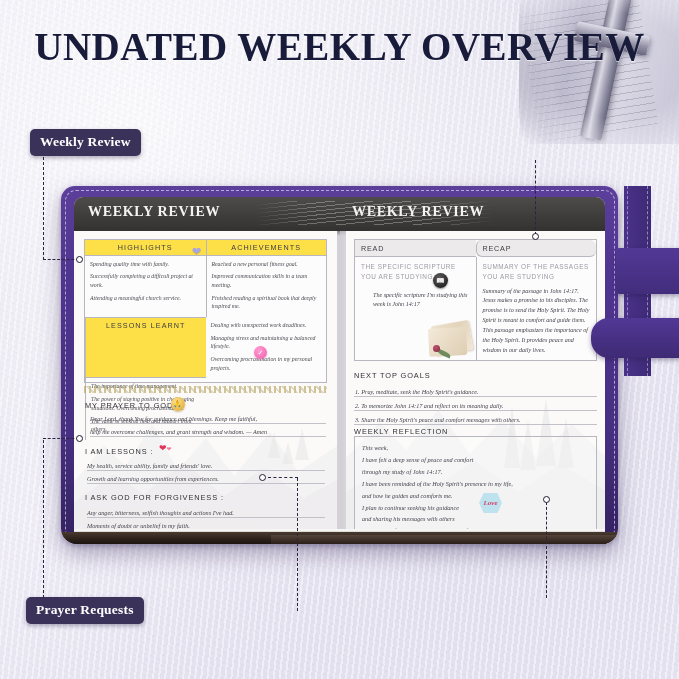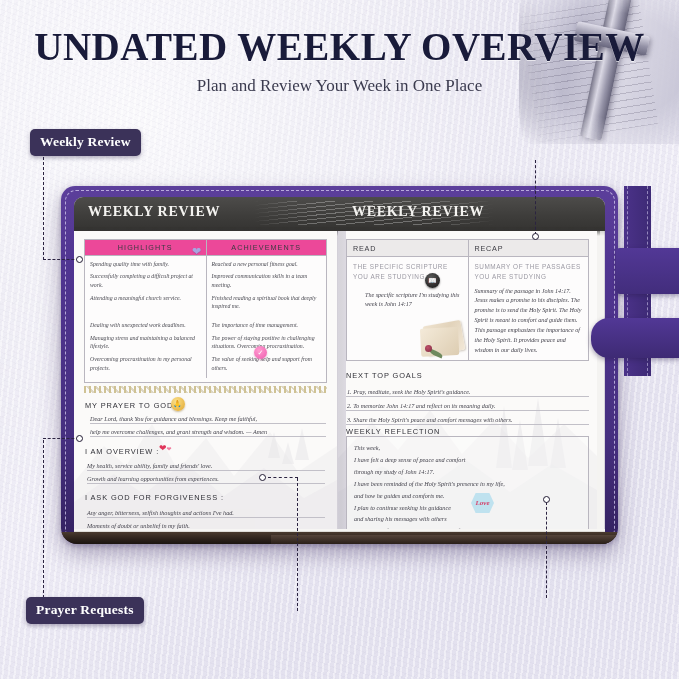--- a/index.html
+++ b/index.html
@@ -179,37 +179,37 @@
     position:absolute; left:263px; top:34px; width:9px; height:306px;
     background: linear-gradient(90deg, rgba(150,142,170,.35), rgba(90,84,112,.22) 45%, rgba(150,142,170,.3));
     z-index:6;
   }
 
   .page{
     position:absolute; top:34px; height:306px; z-index:5; overflow:hidden;
     background:#fbfaf9;
   }
   .page.left{ left:0; width:263px; }
-  .page.right{ left:264px; width:259px; }
+  .page.right{ left:272px; width:259px; }
 
   
   .wm{
     position:absolute; left:0; bottom:0; width:100%; height:175px;
     opacity:.30; pointer-events:none; z-index:1;
   }
 
   
   .quad{
     position:absolute; left:10px; top:8px; width:243px; height:144px;
     border:1px solid #b9b6bf; z-index:3;
     display:grid; grid-template-columns:1fr 1fr; grid-template-rows:auto 1fr auto 1fr;
     background:#fdfcfc;
   }
   .quad-h{
-    background:#ec4899; border-bottom:1px solid #b9b6bf;
+    background:#fde047; border-bottom:1px solid #b9b6bf;
     text-align:center; font-size:7.2px; letter-spacing:1.1px;
     color:#3b3b42; padding:3px 0 2.5px;
   }
   .quad-h.sep{ border-left:1px solid #b9b6bf; }
   .quad-c{
     padding:4px 5px 2px; border-top:0;
     font-family:"Liberation Serif", serif;
     font-style:italic; font-size:5.8px; line-height:1.45;
     color:#4a4a52;
   }
@@ -240,21 +240,21 @@
   
   .rr{
     position:absolute; left:8px; top:8px; width:243px; height:122px;
     border:1px solid #b9b6bf; background:#fdfcfc; z-index:3;
     display:grid; grid-template-columns:1fr 1fr; grid-template-rows:auto 1fr;
   }
   .rr-h{
     background:#eceaea; border-bottom:1px solid #b9b6bf;
     font-size:7.2px; letter-spacing:.8px; color:#3b3b42; padding:3.5px 6px;
   }
-  .rr-h.sep{ border-left:1px solid #b9b6bf; }
+  .rr-h.sep{ border-left:1px solid #b9b6bf;border-radius:6px; }
   .rr-c{ padding:5px 6px; position:relative; }
   .rr-c.sep{ border-left:1px solid #b9b6bf; }
   .prompt{
     font-size:6.4px; letter-spacing:.55px; color:#9b99a3; line-height:1.6;
   }
   .rr-hand{
     font-family:"Liberation Serif", serif; font-style:italic;
     font-size:6.1px; color:#43424c; line-height:1.62; margin-top:8px;
   }
   .rr-hand.tight{ margin-top:4px; }
@@ -362,21 +362,20 @@
     <div class="book-gutter"></div>
     <div class="book-lines"></div>
     <div class="cross">
       <span class="cross-knob" style="left:5px; top:-5px;"></span>
       <span class="cross-knob" style="left:-22px; top:40px;"></span>
       <span class="cross-knob" style="left:37px; top:40px;"></span>
     </div>
   </div>
 
   <div class="title">UNDATED WEEKLY OVERVIEW</div>
-  <div class="subtitle">Plan and Review Your Week in One Place</div>
 
   <div class="callout" style="left:30px; top:129px;">Weekly Review</div>
   <div class="leader" style="left:43px; top:152px; height:108px;"></div>
   <div class="leader-h" style="left:43px; top:259px; width:36px;"></div>
   <div class="dot" style="left:76px; top:256px;"></div>
 
   <div class="leader" style="left:535px; top:160px; height:75px;"></div>
   <div class="dot" style="left:532px; top:233px;"></div>
 
   <div class="callout" style="left:26px; top:597px;">Prayer Requests</div>
@@ -428,20 +427,21 @@
             <p>Spending quality time with family.</p>
             <p>Successfully completing a difficult project at work.</p>
             <p>Attending a meaningful church service.</p>
           </div>
           <div class="quad-c sep">
             <p>Reached a new personal fitness goal.</p>
             <p>Improved communication skills in a team meeting.</p>
             <p>Finished reading a spiritual book that deeply inspired me.</p>
           </div>
 
+          <div class="quad-h sep" style="border-top:1px solid #b9b6bf;">LESSONS LEARNT</div>
 
           <div class="quad-c">
             <p>Dealing with unexpected work deadlines.</p>
             <p>Managing stress and maintaining a balanced lifestyle.</p>
             <p>Overcoming procrastination in my personal projects.</p>
           </div>
           <div class="quad-c sep">
             <p>The importance of time management.</p>
             <p>The power of staying positive in challenging situations. Overcoming procrastination.</p>
             <p>The value of seeking help and support from others.</p>
@@ -453,21 +453,21 @@
 
         <div class="deco-band"></div>
 
         <div class="sec-head" style="left:11px; top:170px;">MY PRAYER TO GOD:</div>
         <span class="sticker amber" style="left:97px; top:166px;">🙏</span>
         <div class="hand" style="left:16px; top:183px; width:238px;">Dear Lord, thank You for guidance and blessings. Keep me faithful,</div>
         <div class="ruled" style="left:16px; top:192px; width:236px;"></div>
         <div class="hand" style="left:16px; top:196px; width:238px;">help me overcome challenges, and grant strength and wisdom.  — Amen</div>
         <div class="ruled" style="left:16px; top:205px; width:236px;"></div>
 
-        <div class="sec-head" style="left:11px; top:216px;">I AM OVERVIEW :</div>
+        <div class="sec-head" style="left:11px; top:216px;">I AM LESSONS :</div>
         <span class="hearts-red" style="left:85px; top:212px;">❤<span class="sm">❤</span></span>
         <div class="hand" style="left:13px; top:230px; width:238px;">My health, service ability, family and friends' love.</div>
         <div class="ruled" style="left:13px; top:239px; width:238px;"></div>
         <div class="hand" style="left:13px; top:243px; width:238px;">Growth and learning opportunities from experiences.</div>
         <div class="ruled" style="left:13px; top:252px; width:238px;"></div>
 
         <div class="sec-head" style="left:11px; top:262px;">I ASK GOD FOR FORGIVENESS :</div>
         <div class="hand" style="left:13px; top:277px; width:238px;">Any anger, bitterness, selfish thoughts and actions I've had.</div>
         <div class="ruled" style="left:13px; top:286px; width:238px;"></div>
         <div class="hand" style="left:13px; top:290px; width:238px;">Moments of doubt or unbelief in my faith.</div>

